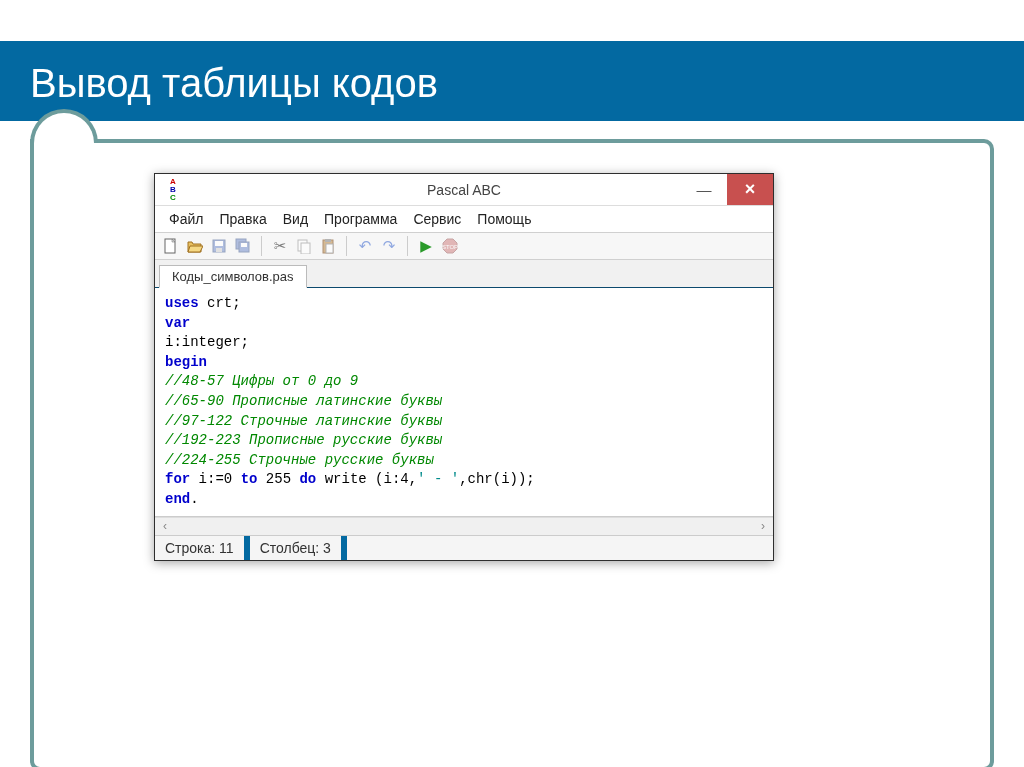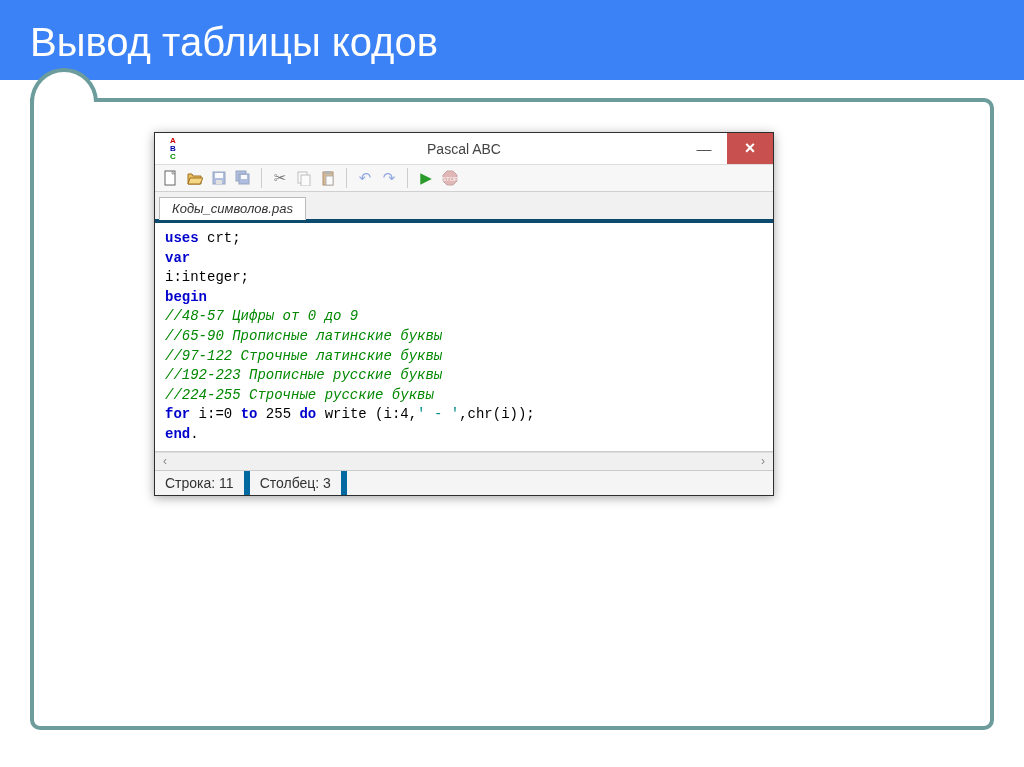--- a/index.html
+++ b/index.html
@@ -5,25 +5,26 @@
   * { box-sizing: border-box; }
   body {
     margin: 0;
     background: #fff;
     font-family: Arial, sans-serif;
     width: 1024px;
     height: 767px;
     overflow: hidden;
   }
   .slide-header {
-    background: #3b82f6;
+    background: #0369a1;
     color: #fff;
     padding: 20px 44px 15px 30px;
     font-size: 40px;
     font-weight: normal;
+    margin-top: 41px;
   }
   .slide-body {
     position: relative;
     height: 680px;
   }
   .tab-curve {
     position: absolute;
     left: 30px;
     top: -12px;
     width: 68px;
@@ -131,23 +132,22 @@
     width: 20px;
     height: 20px;
     display: flex;
     align-items: center;
     justify-content: center;
     font-size: 15px;
   }
   .tabstrip {
     display: flex;
     padding: 4px 4px 0 4px;
-    border-bottom: 4px solid #0c4a6e;
+    border-bottom: 1px solid #0c4a6e;
     background: #f1f1f1;
-    font-style: italic;
   }
   .tab {
     background: #fff;
     border: 1px solid #bbb;
     border-bottom: 1px solid #fff;
     padding: 3px 12px;
     font-size: 13px;
     color: #333;
     position: relative;
     top: 1px;
@@ -208,20 +208,28 @@
             <span class="l2">B</span>
             <span class="l3">C</span>
         </div>
         <div class="titlebar-title">Pascal ABC</div>
         <div class="titlebar-buttons">
           <div class="tbtn">—</div>
           <div class="tbtn tbtn-close">×</div>
         </div>
       </div>
 
+      <div class="menubar">
+        <div>Файл</div>
+        <div>Правка</div>
+        <div>Вид</div>
+        <div>Программа</div>
+        <div>Сервис</div>
+        <div>Помощь</div>
+      </div>
 
       <div class="toolbar">
         <div class="tb-icon">
           <svg width="16" height="16">
               <rect x="2" y="1" width="10" height="14" fill="#fff" stroke="#666" stroke-width="1"></rect>
               <path d="M9 1 L12 4 L9 4 Z" fill="#ddd" stroke="#666" stroke-width="0.5"></path>
             </svg>
         </div>
         <div class="tb-icon">
           <svg width="16" height="16">

